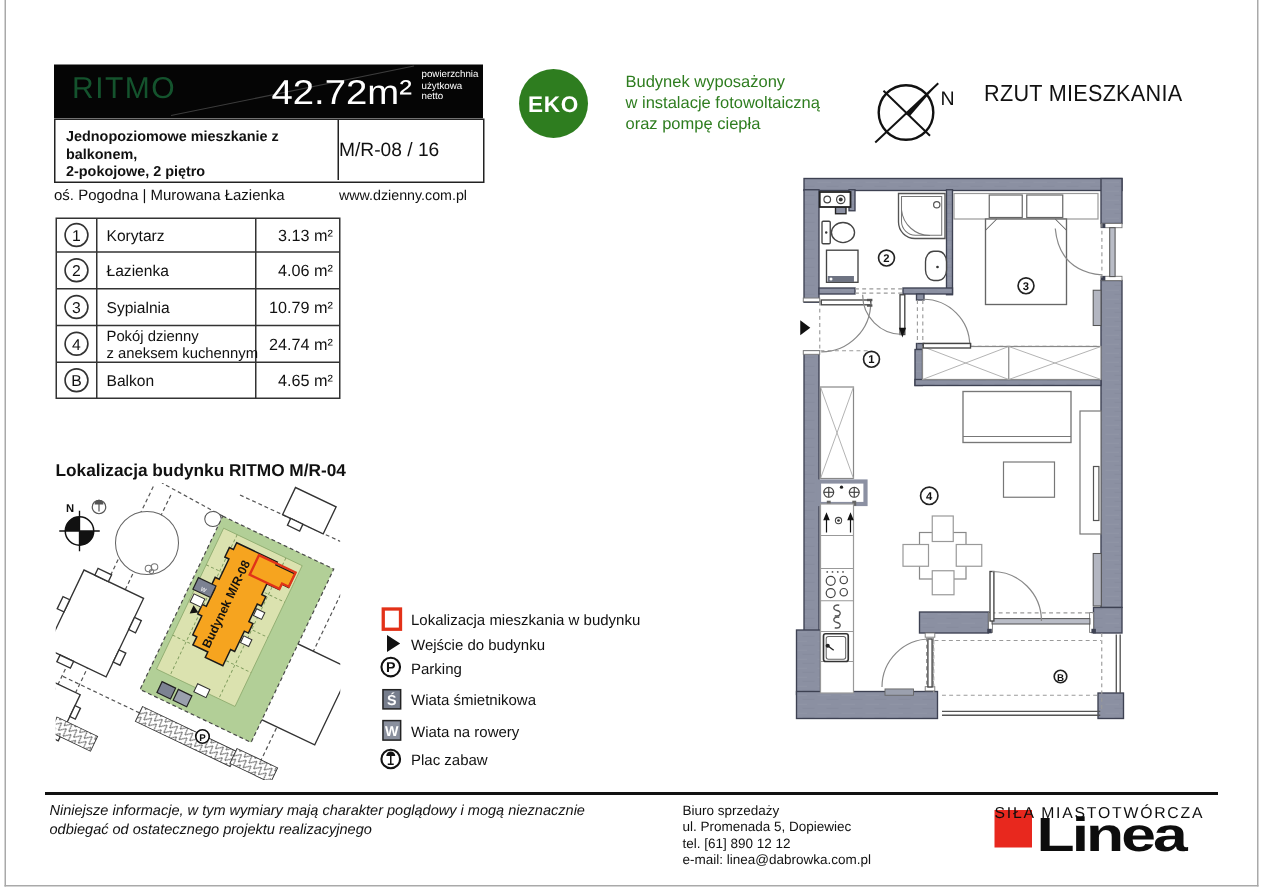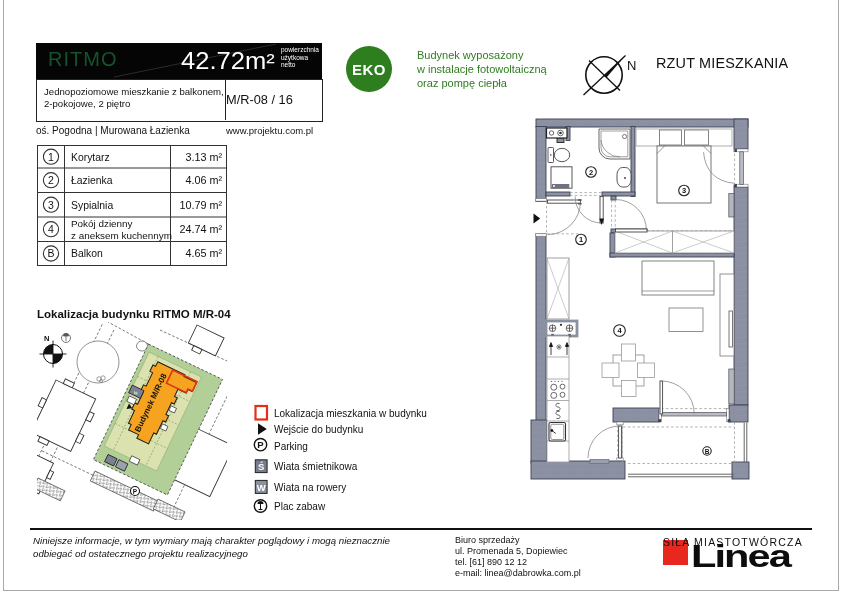--- a/index.html
+++ b/index.html
@@ -26,27 +26,27 @@
 <div class="t" style="left:48px;top:48px;font-size:20px;letter-spacing:1px;color:#14532d;">RITMO</div>
 
 <div class="t" style="left:181px;top:48px;font-size:23px;color:#fff;transform:scaleX(1.11);transform-origin:left top;">42.72m²</div>
 
 <div class="t" style="left:281px;top:46px;font-size:6.5px;line-height:7.5px;color:#fff;white-space:normal;width:40px;">powierzchnia użytkowa netto</div>
 
 <div class="abs" style="left:36px;top:79px;width:285px;height:41px;border:1px solid #222;background:#fff;"></div>
 
 <div class="abs" style="left:225px;top:80px;width:1px;height:40px;background:#222;"></div>
 
-<div class="t" style="left:44px;top:86px;font-size:9.6px;line-height:11.5px;white-space:normal;width:183px;">Jednopoziomowe mieszkanie z balkonem,<br>2-pokojowe, 2 piętro</div>
+<div class="t" style="left:44px;top:86px;font-size:9.6px;line-height:11.5px;white-space:normal;width:183px;font-weight:bold;">Jednopoziomowe mieszkanie z balkonem,<br>2-pokojowe, 2 piętro</div>
 
 <div class="t" style="left:226px;top:92px;width:95px;font-size:12.8px;">M/R-08 / 16</div>
 
 <div class="t" style="left:36px;top:124.5px;font-size:10px;">oś. Pogodna | Murowana Łazienka</div>
 
-<div class="t" style="left:226px;top:125px;font-size:9.5px;">www.projektu.com.pl</div>
+<div class="t" style="left:226px;top:125px;font-size:9.5px;">www.dzienny.com.pl</div>
 
 <svg class="abs" style="left:0;top:0;" width="842" height="595" viewBox="0 0 842 595" pointer-events="none">
   <g fill="none" stroke="#333" stroke-width="1">
 
     <rect x="37.5" y="145.5" width="189" height="120"></rect>
 
     <line x1="37.5" y1="168" x2="226.5" y2="168"></line>
     <line x1="37.5" y1="192.5" x2="226.5" y2="192.5"></line>
     <line x1="37.5" y1="217" x2="226.5" y2="217"></line>
     <line x1="37.5" y1="241.5" x2="226.5" y2="241.5"></line>

